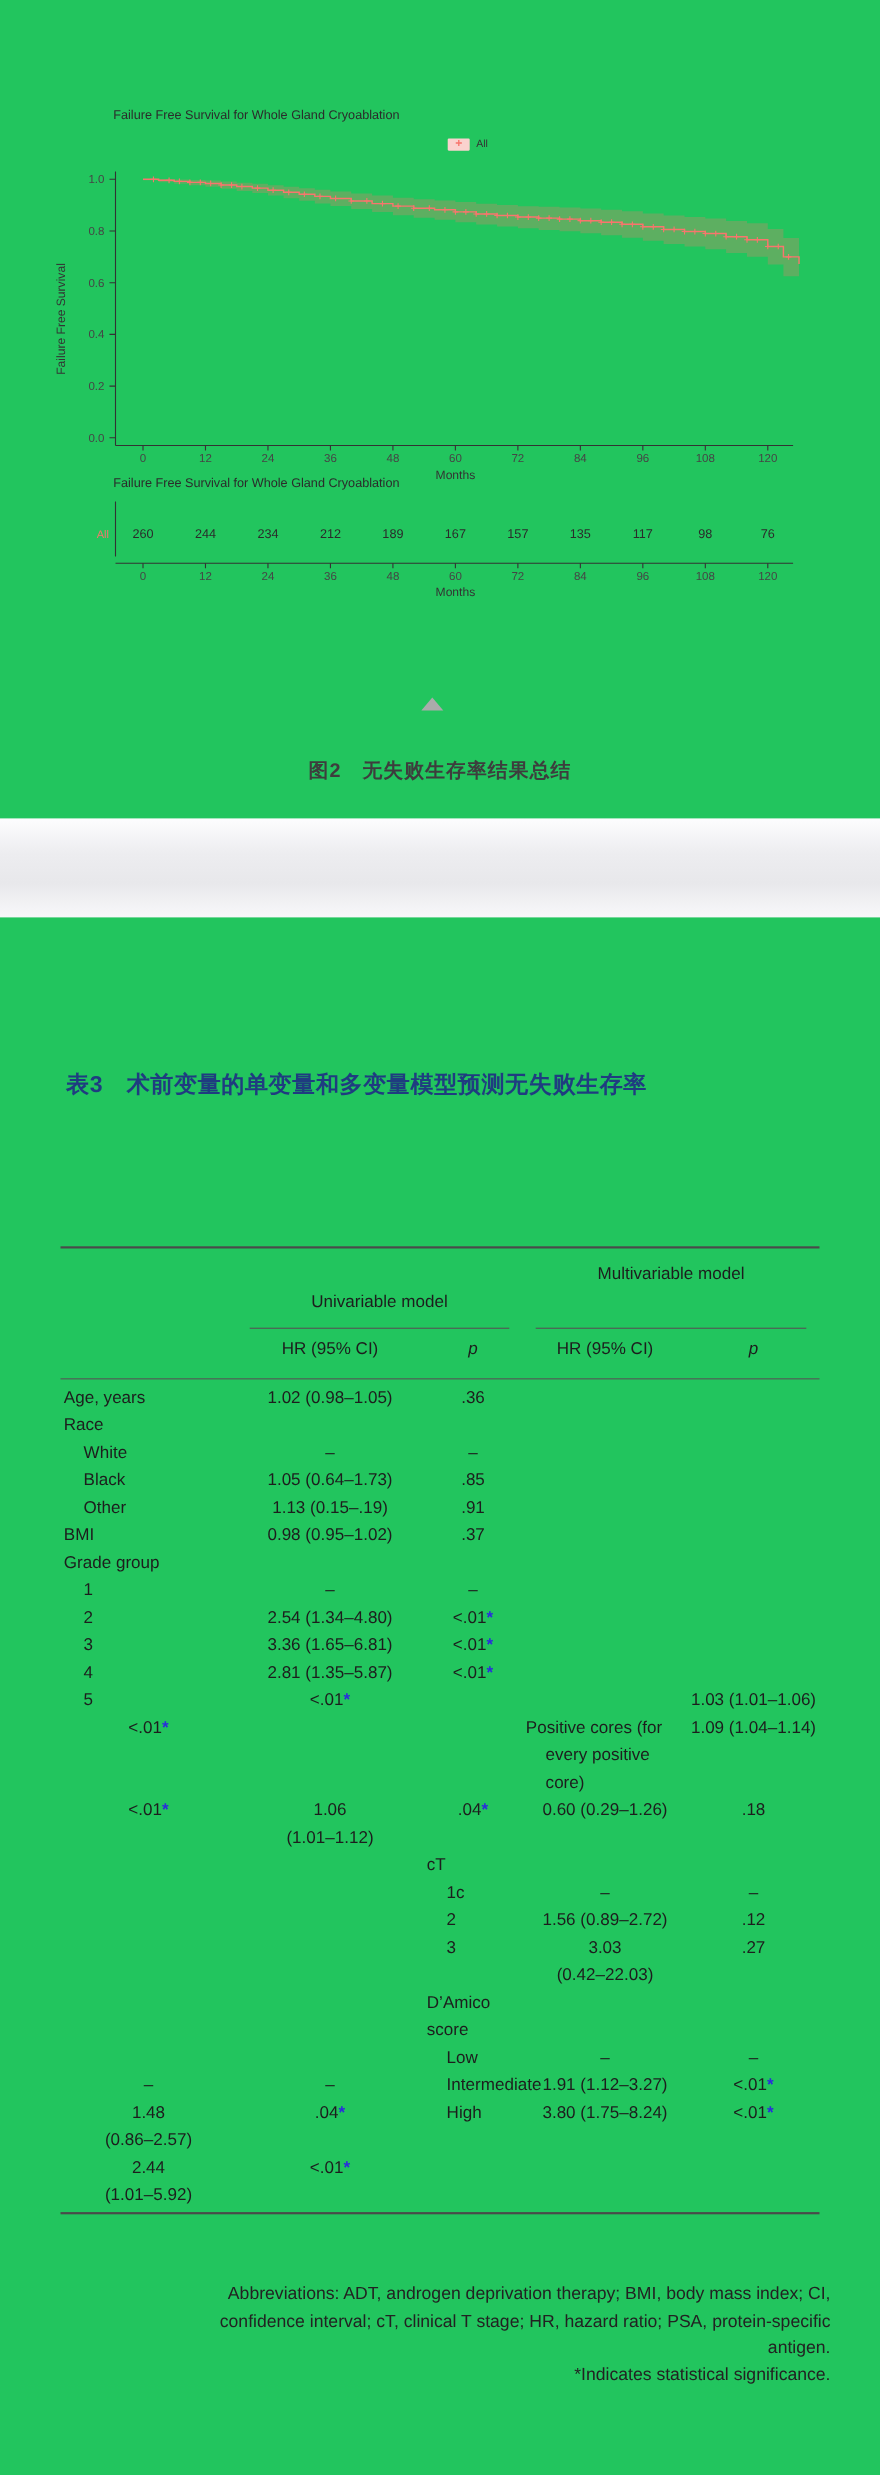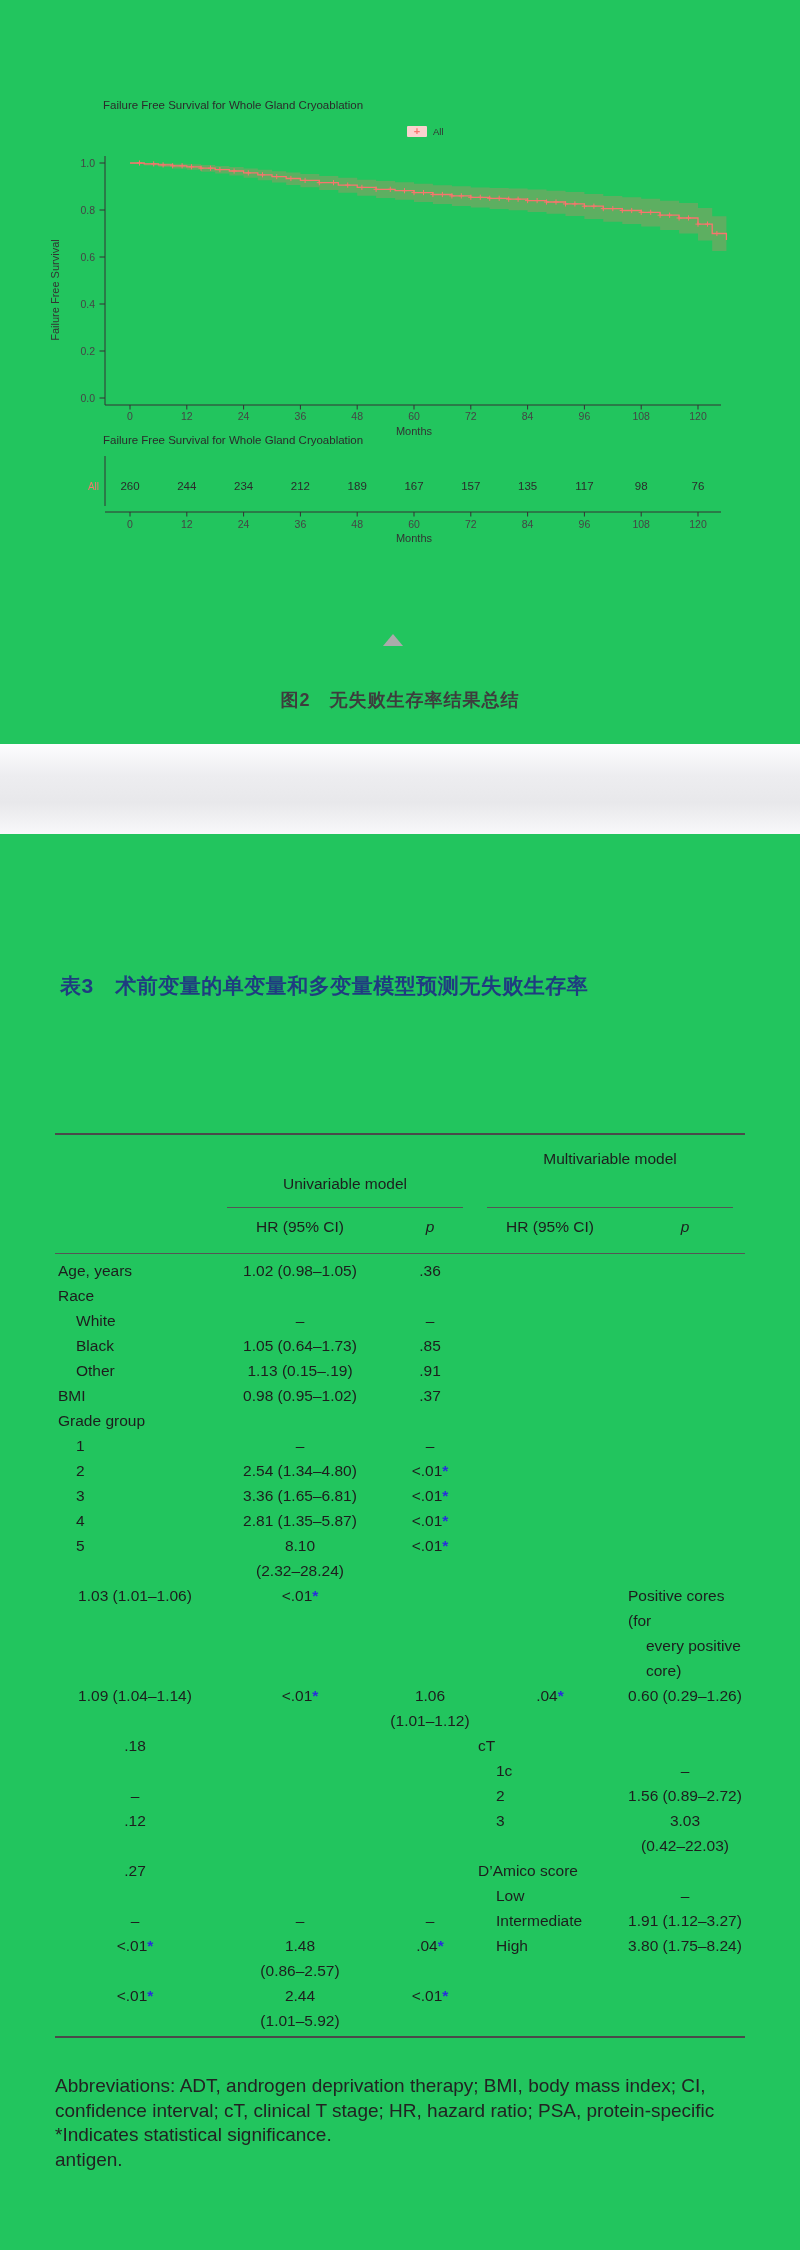--- a/index.html
+++ b/index.html
@@ -36,22 +36,22 @@
   .sub{text-align:center;padding:10px 0 17px;}
   .sub.p{font-style:italic;}
   .t3body{display:grid;grid-template-columns:160px 170px 90px 150px 120px;
           padding:4px 0 3px;line-height:25px;}
   .c1{text-align:left;padding-left:3px;}
   .c1 .cont{padding-left:18px;}
   .c1.ind{padding-left:21px;}
   .cv{text-align:center;}
   .star{font-weight:bold;}
 
-  .footnote{position:absolute;left:55px;top:2074px;width:700px;font-size:19px;
-            line-height:24.5px;color:#222;}
+  .footnote{position:absolute;left:55px;top:2074px;width:700px;font-size:16px;
+            line-height:24.5px;color:#222;text-align:right;}
 </style>
 </head>
 <body>
 
 <div class="page">
 
   <div class="km-title">Failure Free Survival for Whole Gland Cryoablation</div>
 
   <div class="km-legend">
     <span class="swatch">
@@ -257,24 +257,20 @@
         </div>
         <div class="cv">
           <div>2.81 (1.35–5.87)</div>
         </div>
         <div class="cv">&lt;.01<span class="star" style="color: rgb(43, 43, 221);">*</span></div>
         <div class="cv"></div>
         <div class="cv"></div>
         <div class="c1 ind">
           <div>5</div>
         </div>
-        <div class="cv">
-          <div>8.10</div>
-          <div>(2.32–28.24)</div>
-        </div>
         <div class="cv">&lt;.01<span class="star" style="color: rgb(43, 43, 221);">*</span></div>
         <div class="cv"></div>
         <div class="cv"></div>
         <div class="cv">
           <div>1.03 (1.01–1.06)</div>
         </div>
         <div class="cv">&lt;.01<span class="star" style="color: rgb(43, 43, 221);">*</span></div>
         <div class="cv"></div>
         <div class="cv"></div>
         <div class="c1">
@@ -373,17 +369,17 @@
           <div>2.44</div>
           <div>(1.01–5.92)</div>
         </div>
         <div class="cv">&lt;.01<span class="star" style="color: rgb(43, 43, 221);">*</span></div>
       </div>
   </div>
 
   <div class="footnote" id="footnote">
       <div>Abbreviations: ADT, androgen deprivation therapy; BMI, body mass index; CI,</div>
       <div>confidence interval; cT, clinical T stage; HR, hazard ratio; PSA, protein-specific</div>
+      <div>antigen.</div>
       <div>*Indicates statistical significance.</div>
-      <div>antigen.</div>
     </div>
 
 </div>
 
 </body></html>

